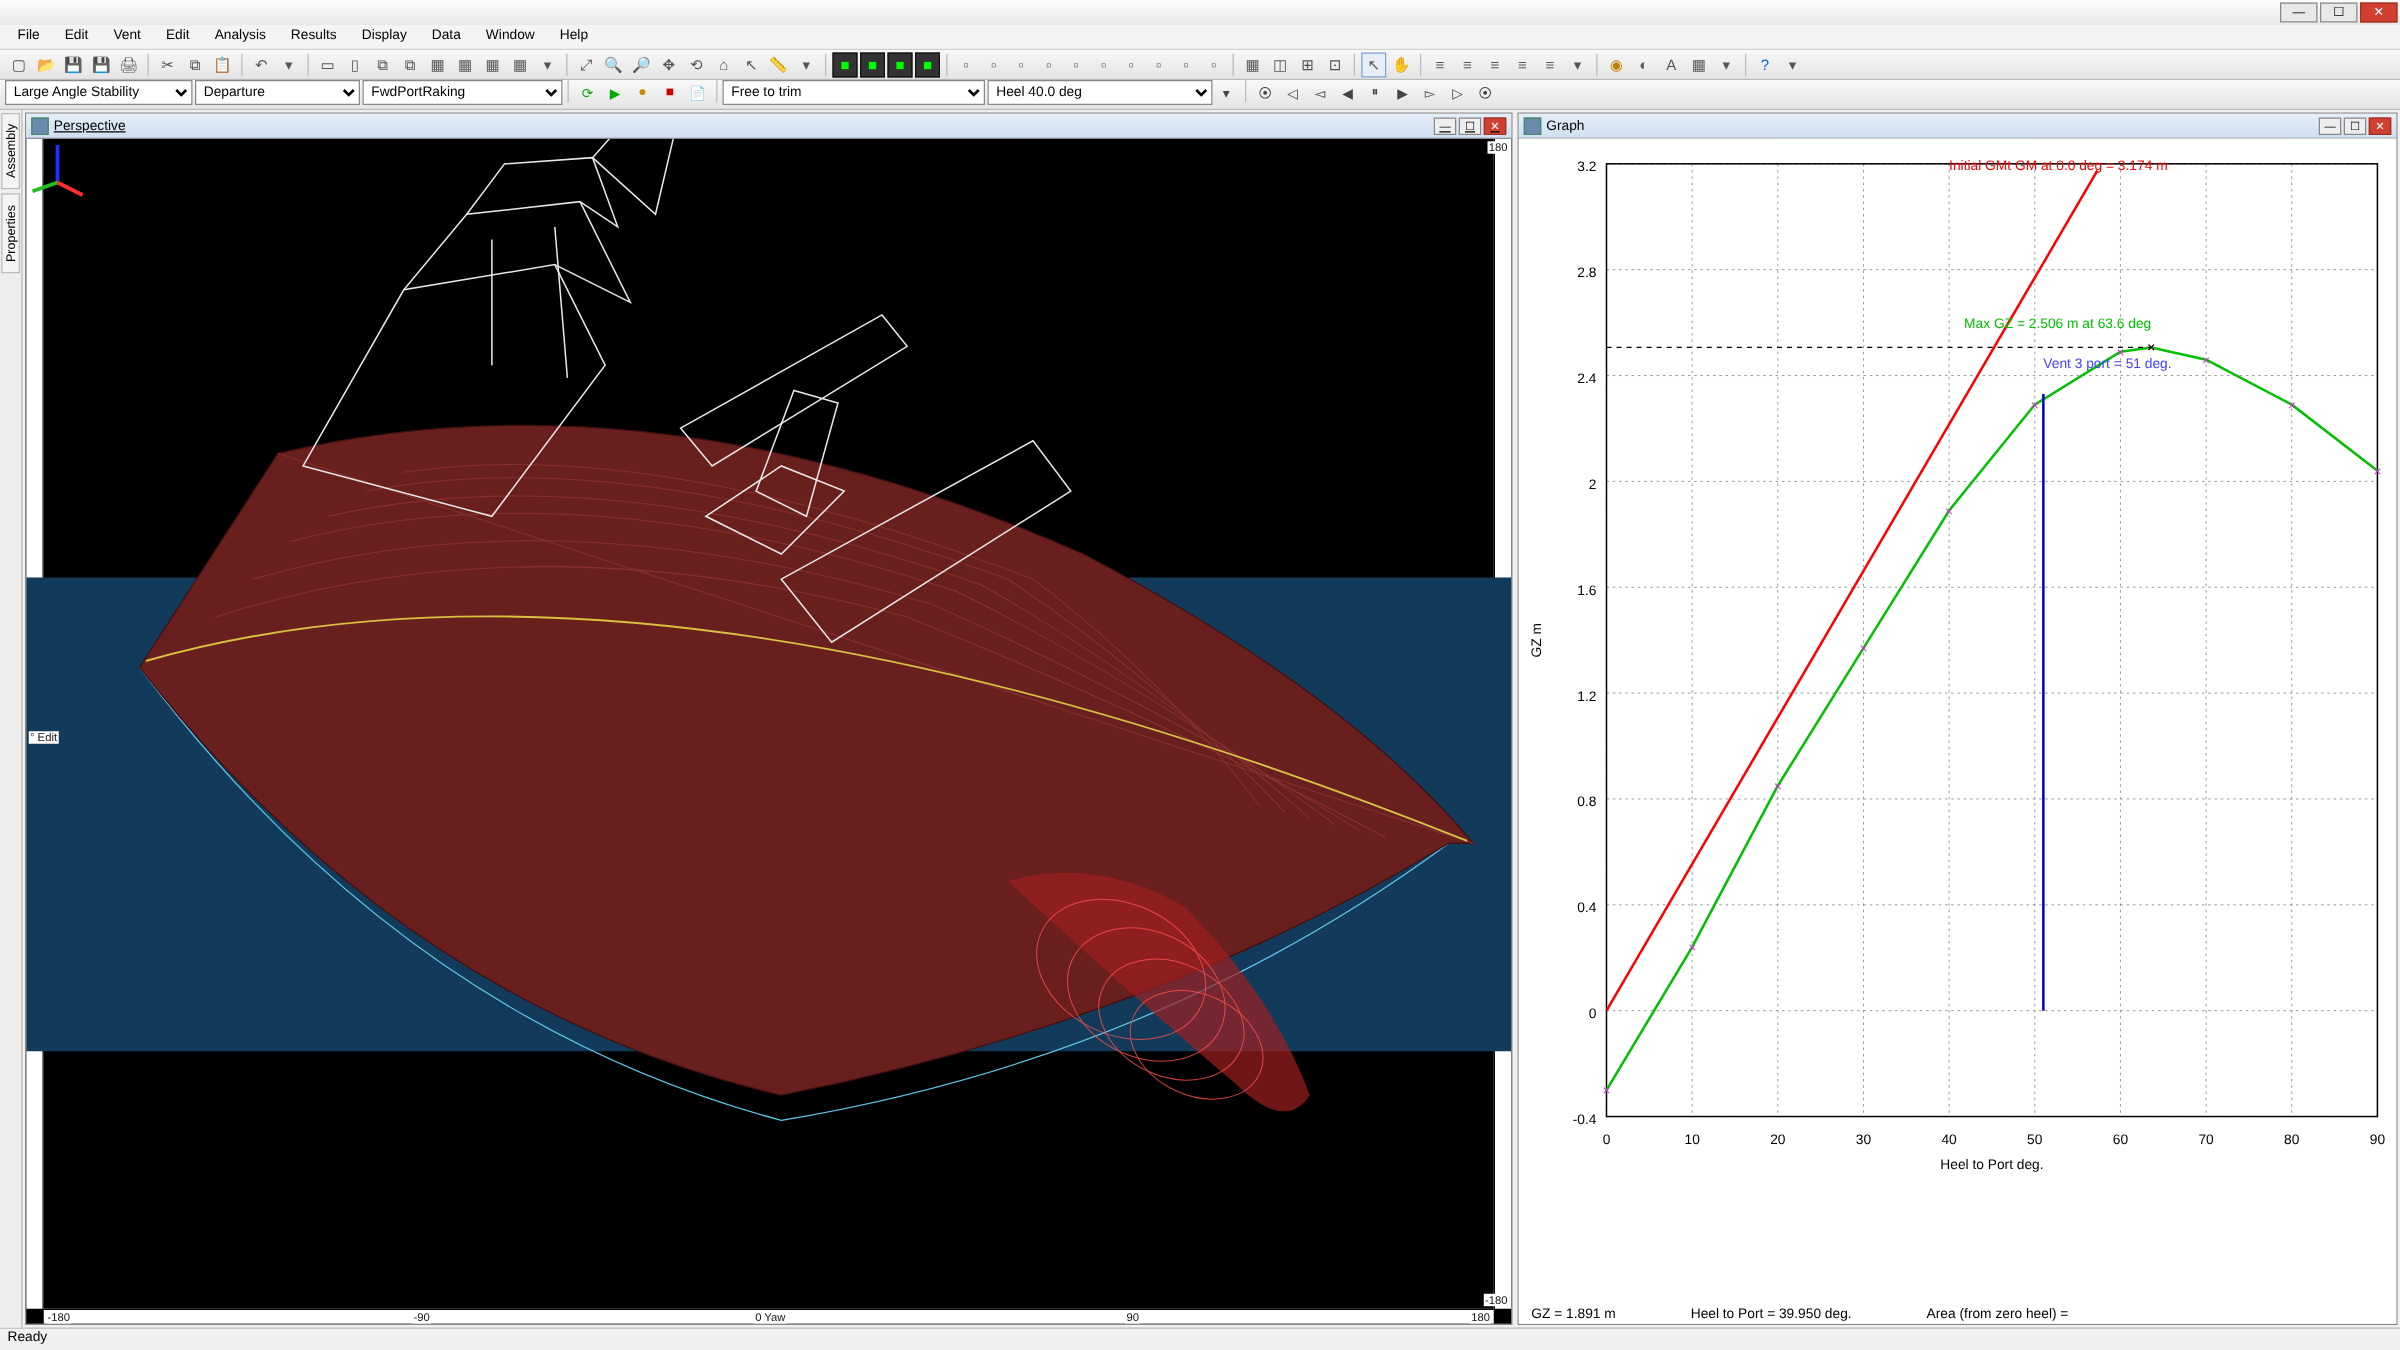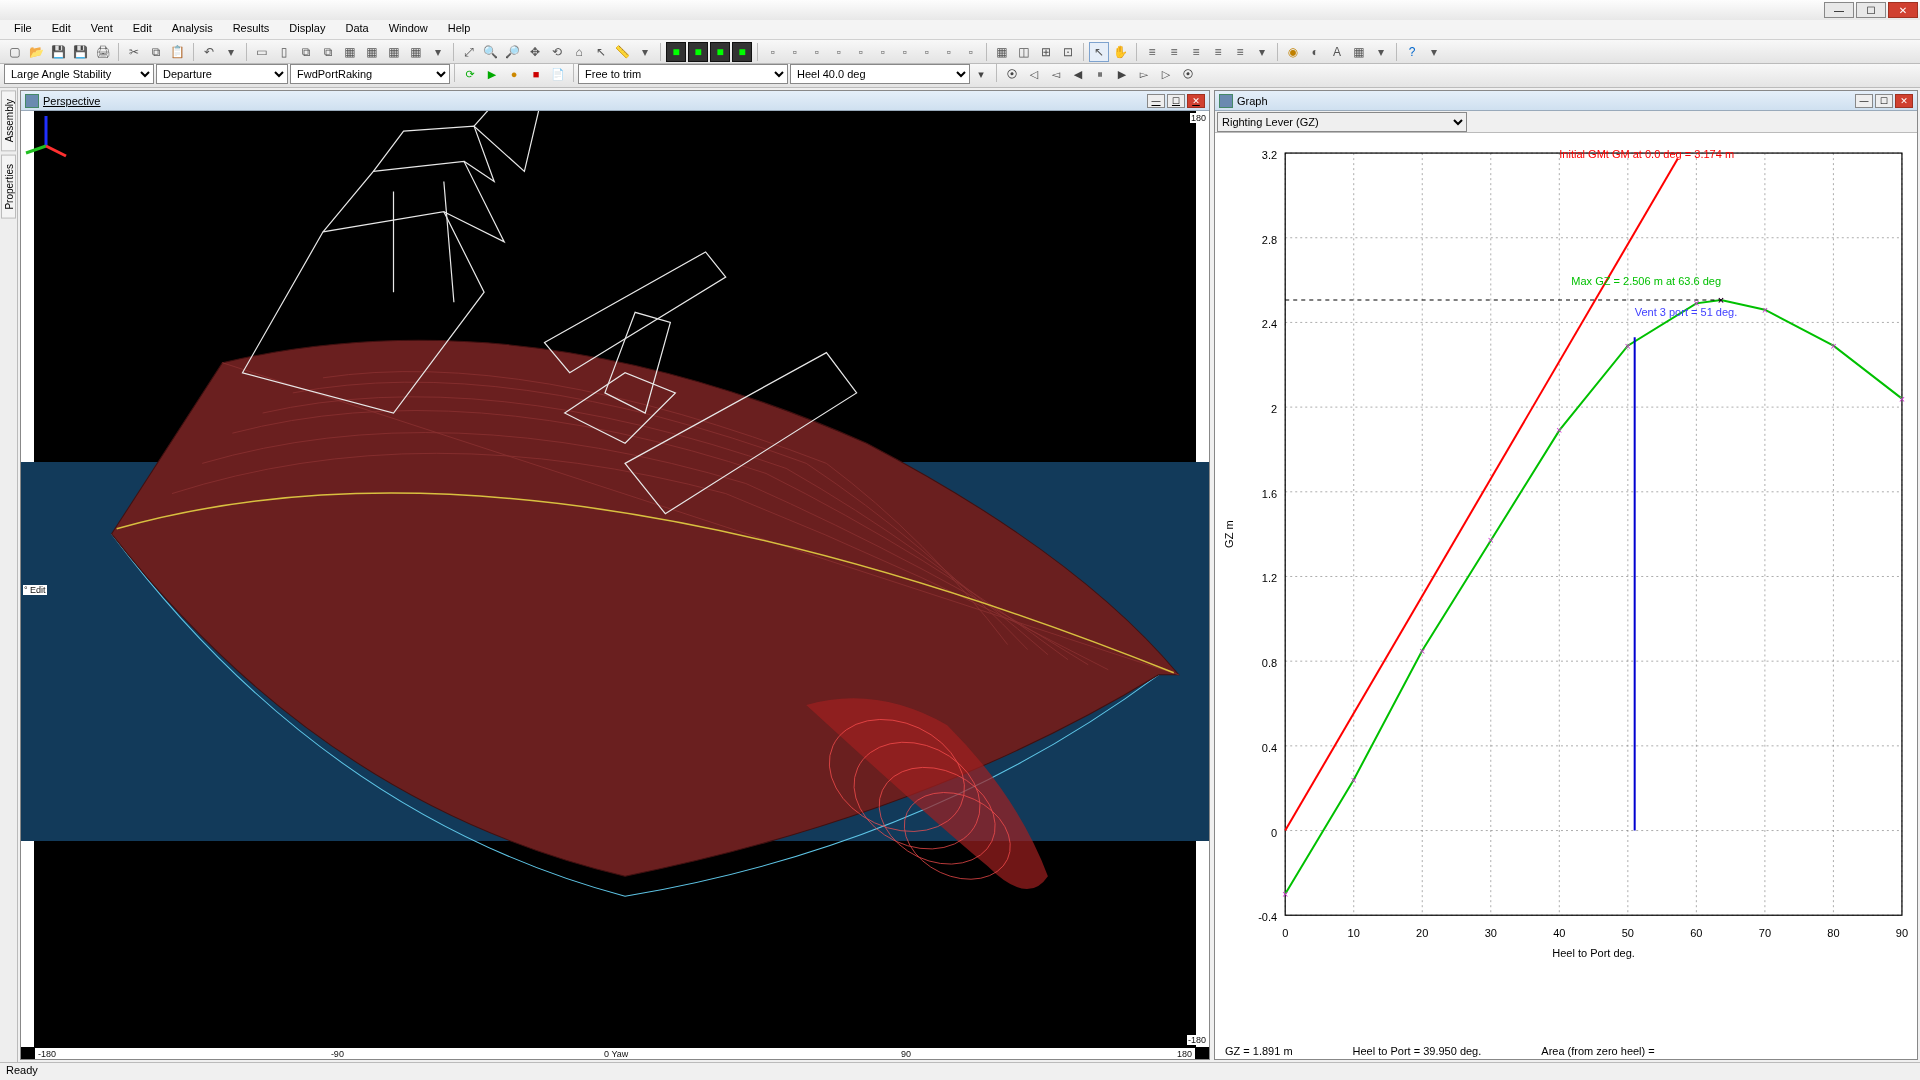--- a/index.html
+++ b/index.html
@@ -253,23 +253,20 @@
   </div>
 
   <div class="panel graphpanel">
     <div class="panel-title">
       <div class="picon"></div>
       <span>Graph</span>
       <div class="spacer"></div>
       <div class="pbtn">—</div>
       <div class="pbtn">☐</div>
       <div class="pbtn close">✕</div>
-    </div>
-    <div class="graph-toolbar">
-      <select><option>Righting Lever (GZ)</option></select>
     </div>
     <div class="graph-body">
       <svg id="gz-chart" viewBox="0 0 700 870">
           <line x1="70" y1="20" x2="70" y2="780" stroke="#777" stroke-dasharray="2 3" stroke-width="0.6"></line>
           <text x="70" y="802" text-anchor="middle" font-size="18">0</text>
           <line x1="138.33333333333331" y1="20" x2="138.33333333333331" y2="780" stroke="#777" stroke-dasharray="2 3" stroke-width="0.6"></line>
           <text x="138.33333333333331" y="802" text-anchor="middle" font-size="18">10</text>
           <line x1="206.66666666666666" y1="20" x2="206.66666666666666" y2="780" stroke="#777" stroke-dasharray="2 3" stroke-width="0.6"></line>
           <text x="206.66666666666666" y="802" text-anchor="middle" font-size="18">20</text>
           <line x1="275" y1="20" x2="275" y2="780" stroke="#777" stroke-dasharray="2 3" stroke-width="0.6"></line>

